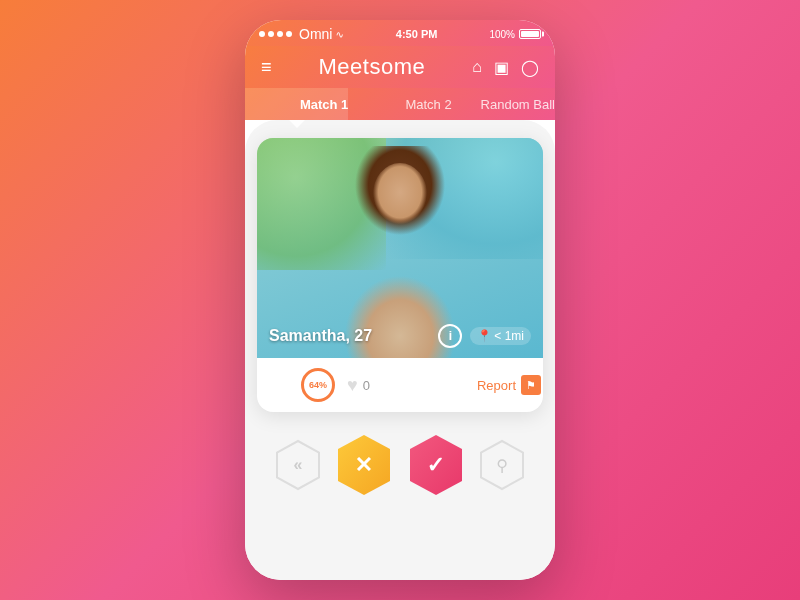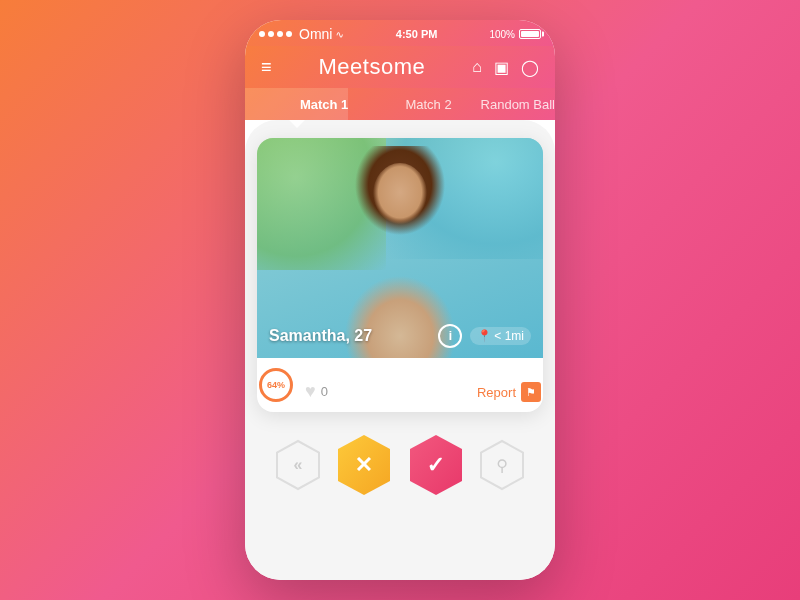--- a/index.html
+++ b/index.html
@@ -268,22 +268,23 @@
       font-size: 12px;
       background: rgba(255,255,255,0.2);
       padding: 2px 7px;
       border-radius: 12px;
     }
 
     
     .card-stats {
       padding: 10px 2px;
       display: flex;
-      align-items: flex-end;
+      align-items: center;
       gap: 12px;
+      margin-left: 42px;
     }
     .progress-circle {
       width: 34px; height: 34px;
       border-radius: 50%;
       border: 3px solid #f87d40;
       display: flex;
       align-items: center;
       justify-content: center;
       font-size: 9px;
       color: #f87d40;

